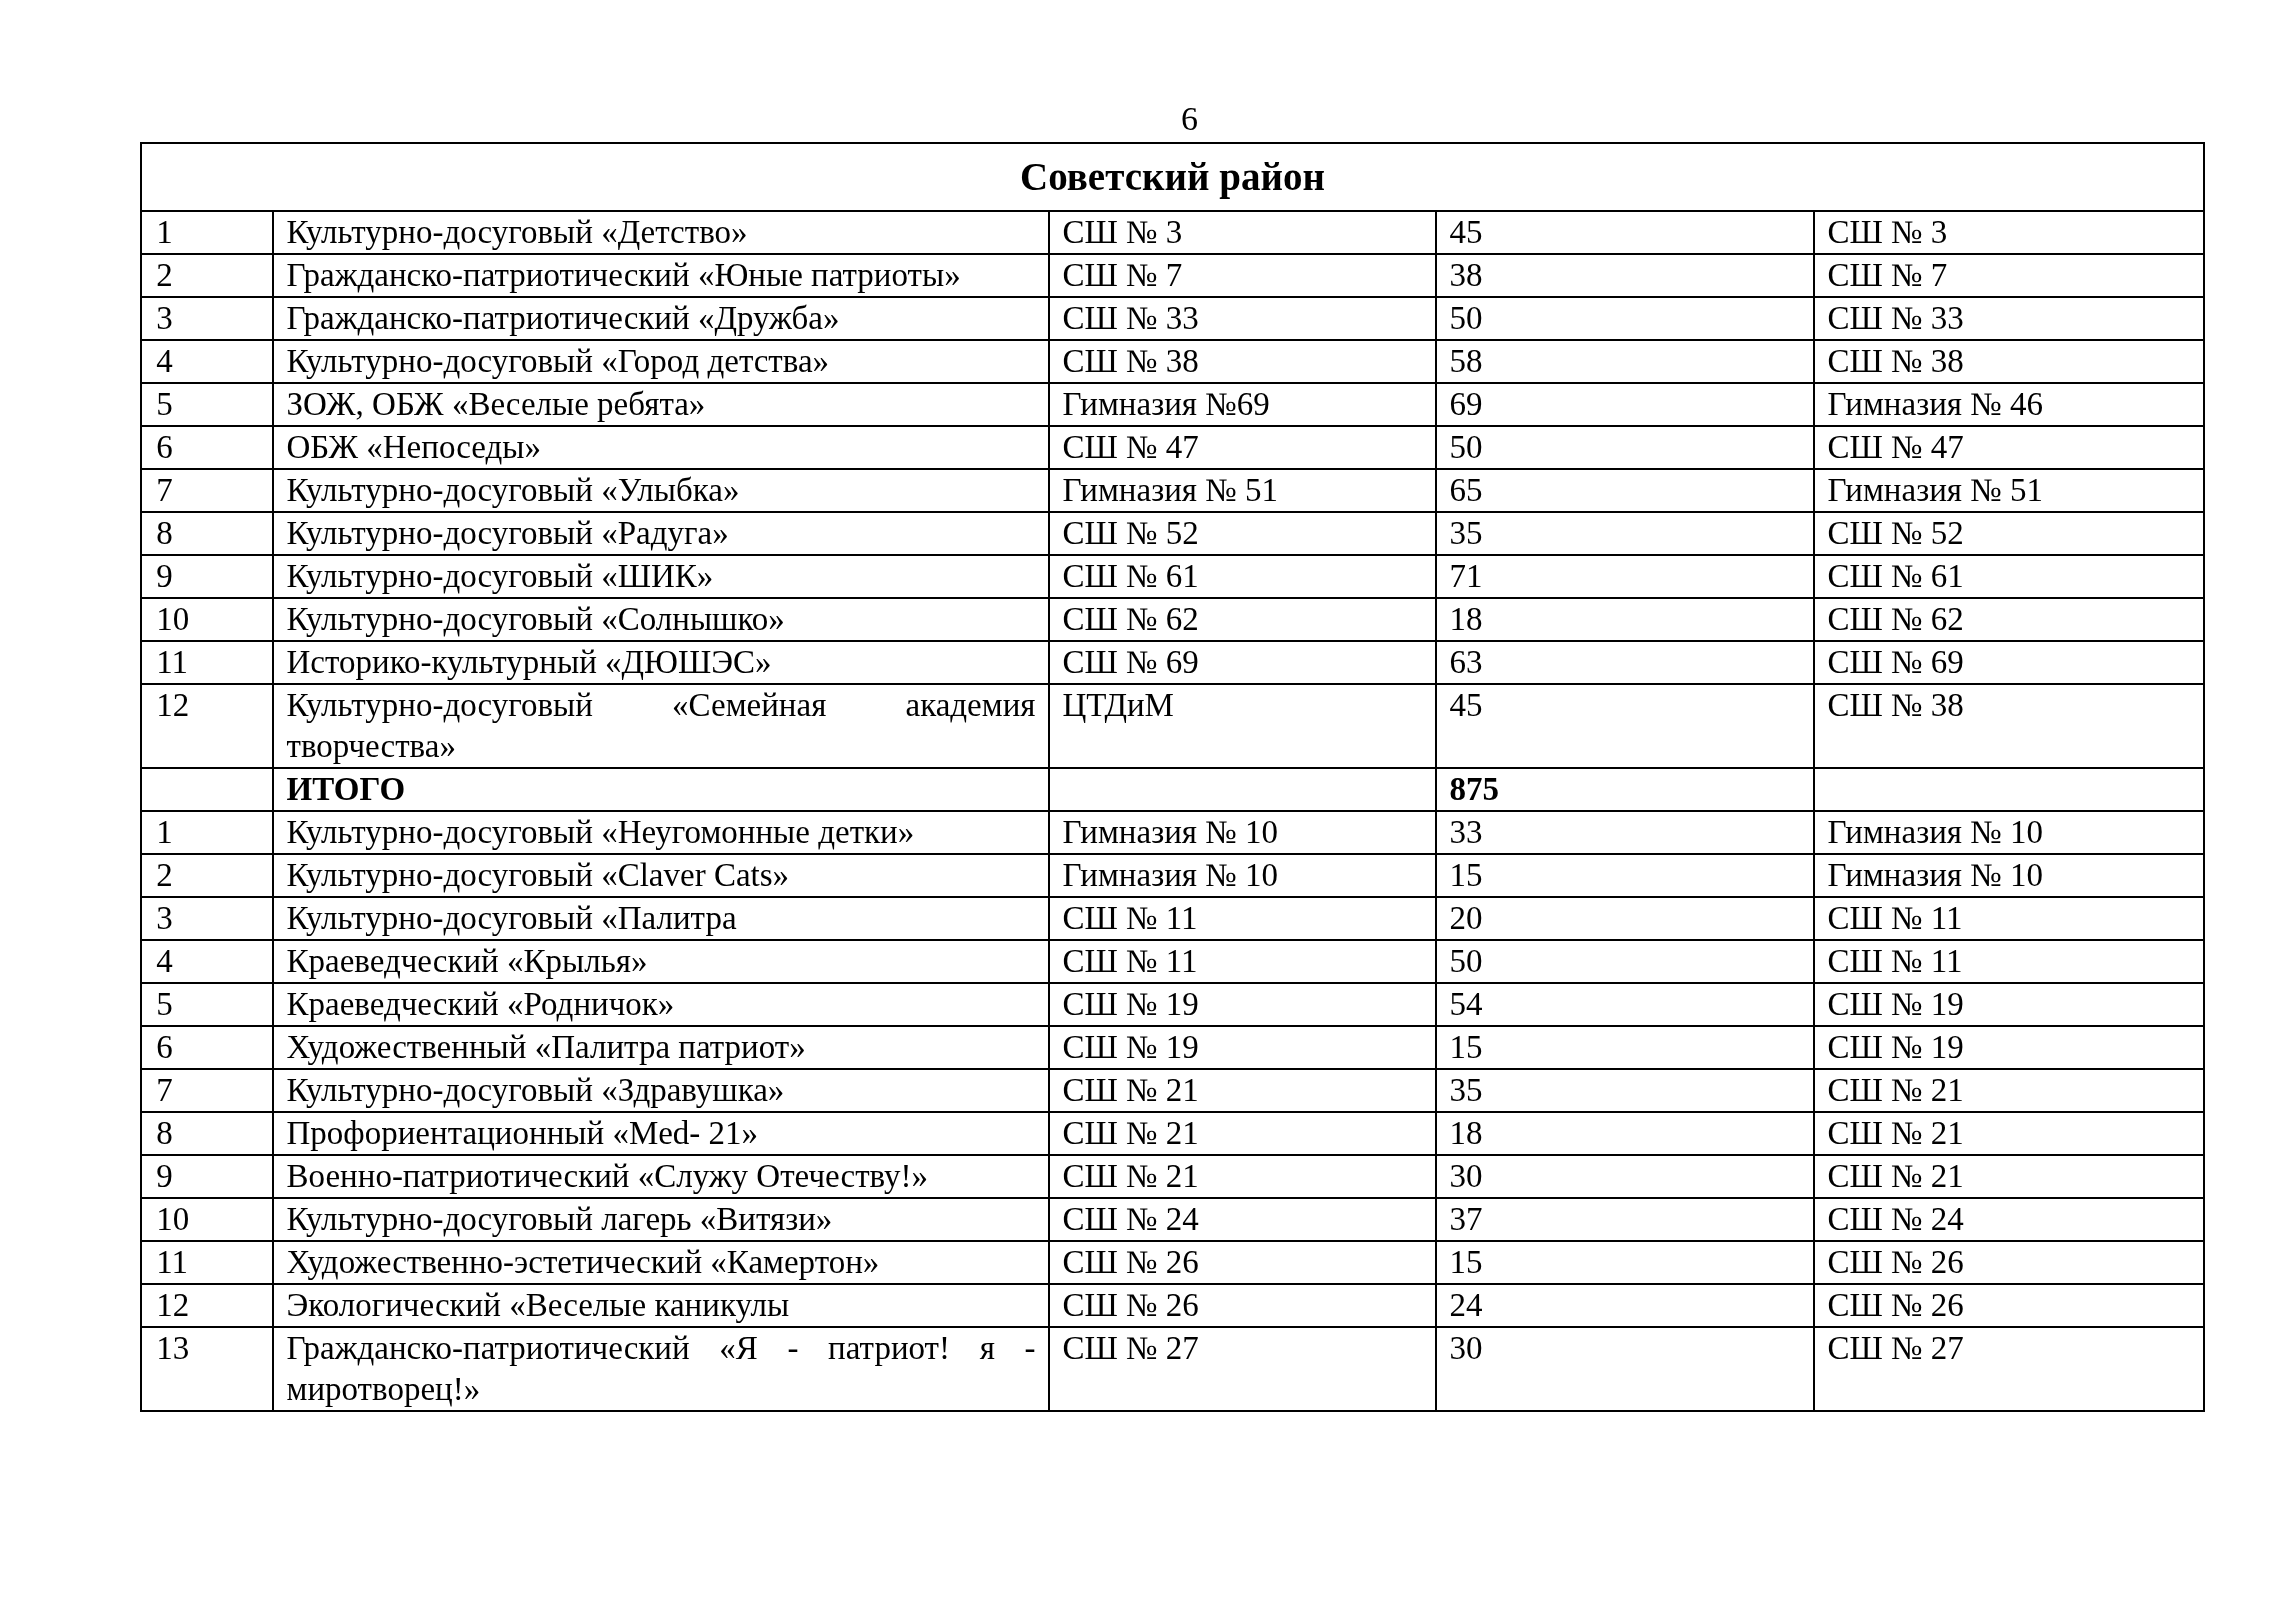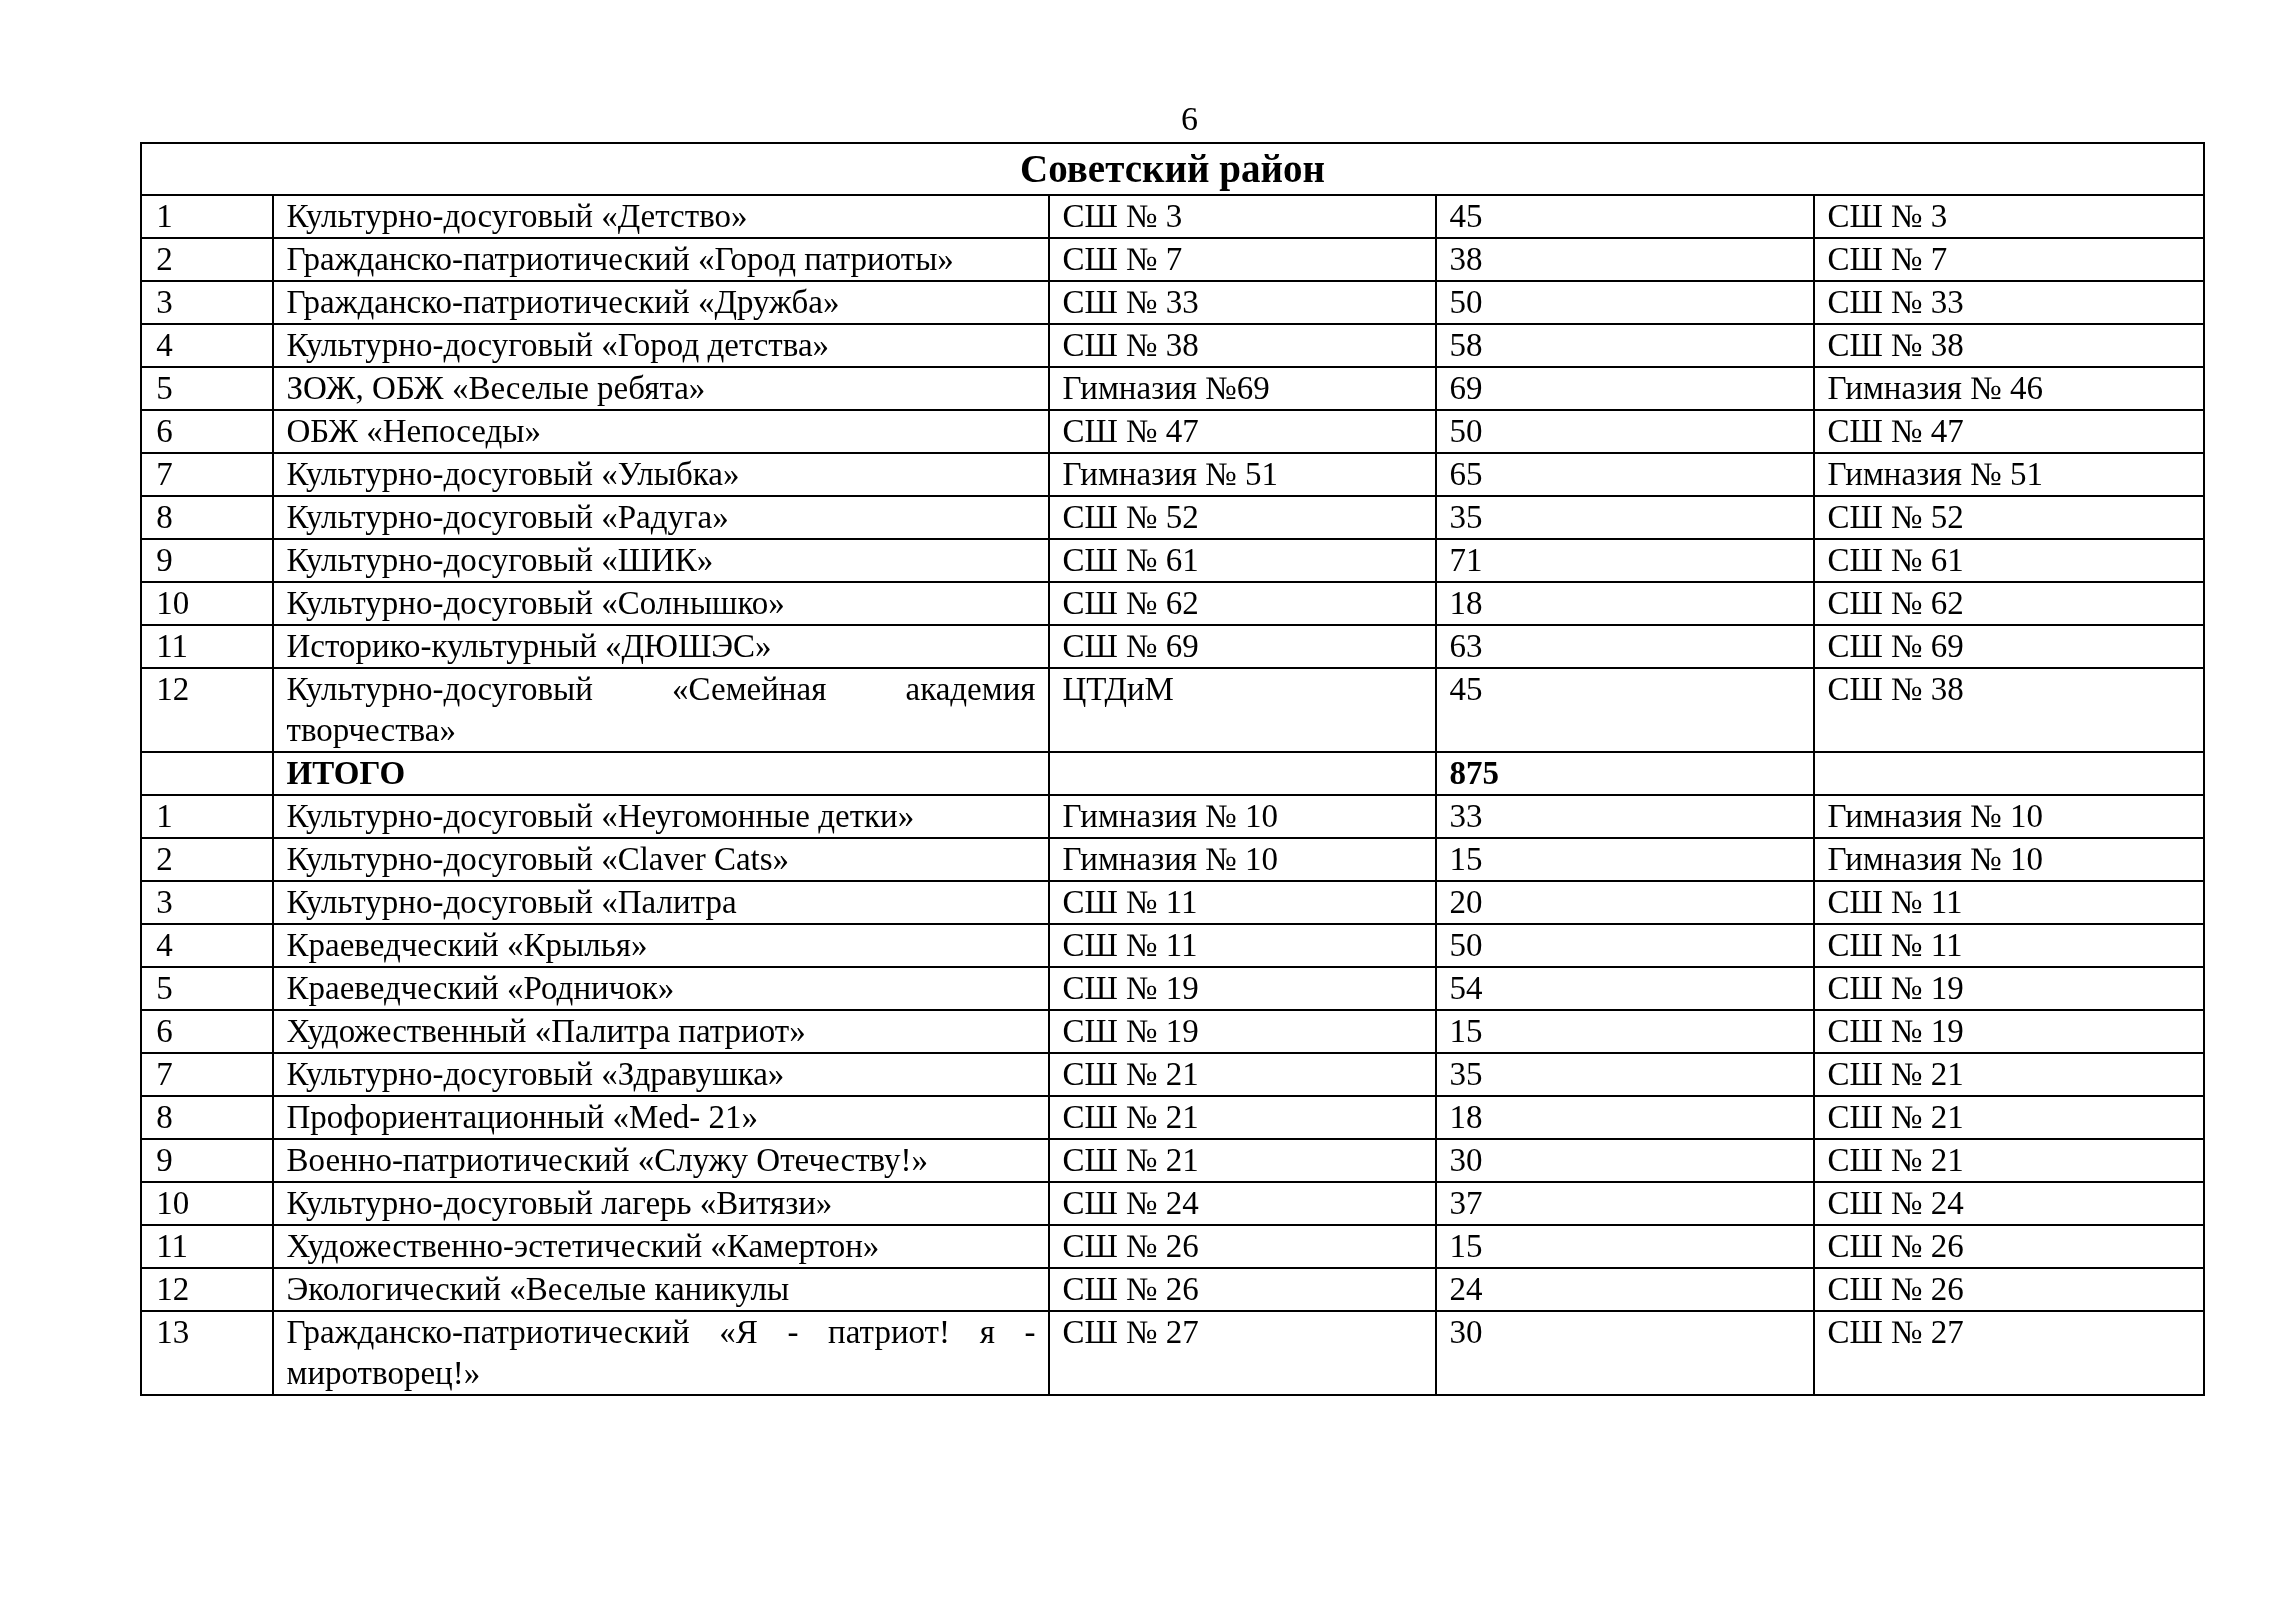--- a/index.html
+++ b/index.html
@@ -23,21 +23,21 @@
     border: 2.2px solid #000;
     padding: 0 12.5px;
     vertical-align: top;
     line-height: 41px;
     height: 41px;
     overflow: hidden;
   }
   table.doc-table td.num { padding-left: 14.3px; }
   table.doc-table tr.district td {
     text-align: center; font-weight: bold; font-size: 39px;
-    height: 50px; line-height: 50px; padding: 0;
+    height: 50px; line-height: 50px; padding: 8px;
   }
   table.doc-table tr.total td { font-weight: bold; }
   table.doc-table td.justify { text-align: justify; text-align-last: left; }
   col.c1 { width: 132px; }
   col.c2 { width: 776px; }
   col.c3 { width: 387px; }
   col.c4 { width: 378px; }
   col.c5 { width: 390px; }
 </style>
 </head>
@@ -60,21 +60,21 @@
     </tr>
     <tr>
       <td class="num">1</td>
       <td>Культурно-досуговый «Детство»</td>
       <td>СШ № 3</td>
       <td>45</td>
       <td>СШ № 3</td>
     </tr>
     <tr>
       <td class="num">2</td>
-      <td>Гражданско-патриотический «Город патриоты»</td>
+      <td>Гражданско-патриотический «Юные патриоты»</td>
       <td>СШ № 7</td>
       <td>38</td>
       <td>СШ № 7</td>
     </tr>
     <tr>
       <td class="num">3</td>
       <td>Гражданско-патриотический «Дружба»</td>
       <td>СШ № 33</td>
       <td>50</td>
       <td>СШ № 33</td>

